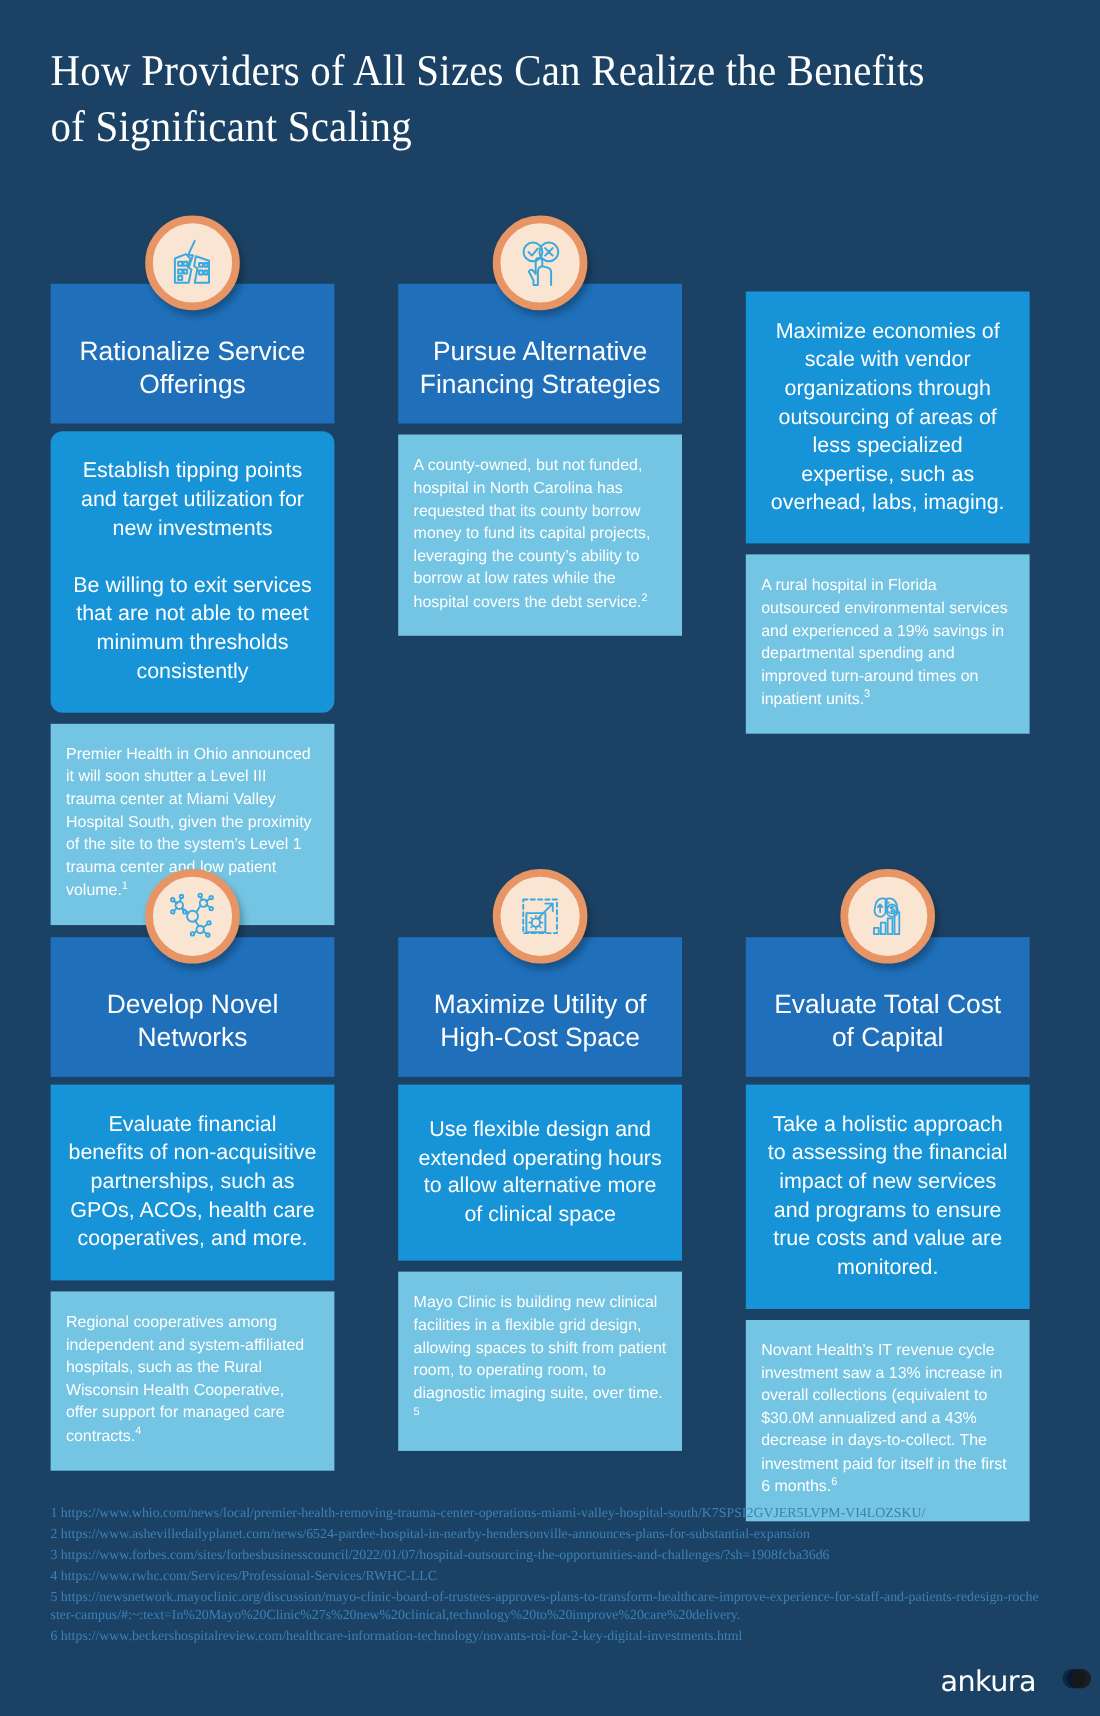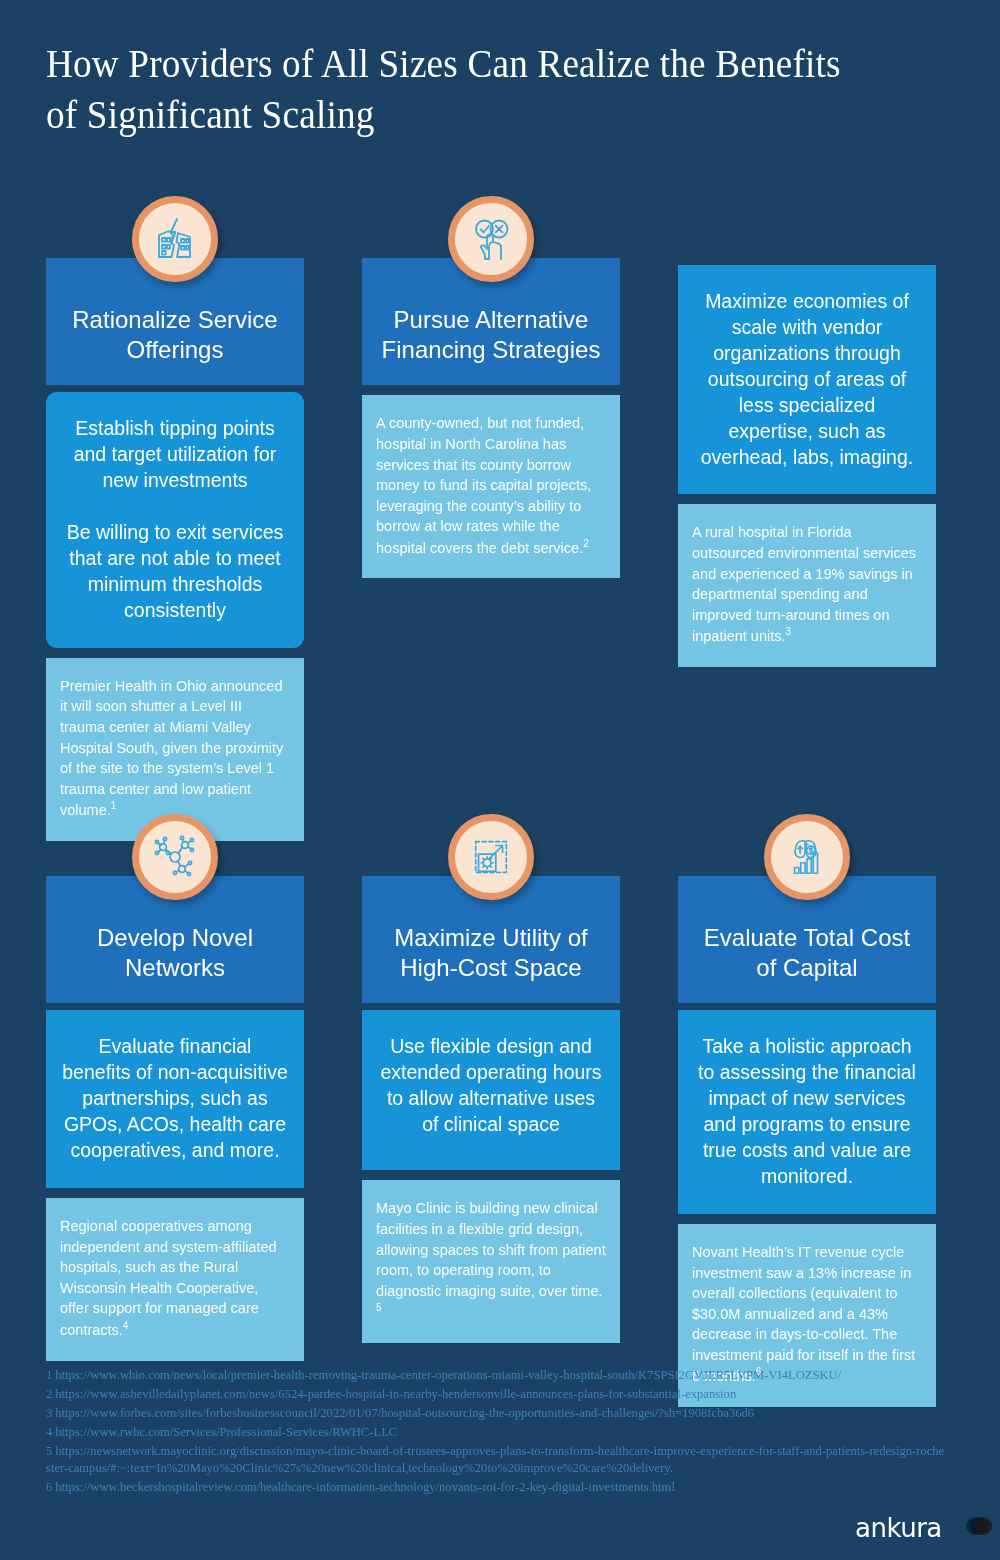--- a/index.html
+++ b/index.html
@@ -19,21 +19,21 @@
     transform:scaleX(.93); transform-origin:left top;
   }
 
   
   .grid { position:absolute; left:0; top:0; width:1000px; }
   .col { position:absolute; width:258px; }
   .col.c0 { left:46px; }
   .col.c1 { left:362px; }
   .col.c2 { left:678px; }
   .row0 { top:258px; }
-  .row1 { top:876px; }
+  .row1 { top:852px; }
 
   
   .badge {
     position:absolute; top:-62px; left:50%;
     width:86px; height:86px; margin-left:-43px;
     border-radius:50%;
     background:#fae4d2;
     border:7px solid #e79565;
     box-shadow:3px 5px 7px rgba(0,0,0,.28);
     display:flex; align-items:center; justify-content:center;
@@ -56,21 +56,21 @@
   }
   .card-body {
     background:#1793d8;
     margin-top:7px;
     padding:24px 16px;
     text-align:center;
     font-size:19.5px; line-height:1.33;
     min-height:218px;
     display:flex; align-items:flex-start; justify-content:center;
   }
-  .card-body.r1 { min-height:160px; }
+  .card-body.r1 { min-height:160px; align-items:center; }
   .card-body .btxt { width:100%; white-space:pre-line; }
 
   .card-note {
     background:#74c4e3;
     margin-top:10px;
     padding:18px 14px 20px 14px;
     font-size:14.5px; line-height:1.42;
     min-height:163px; color:#ffffff;
     text-align:left;
   }
@@ -146,21 +146,21 @@
           <path d="M13.5 14.2 L16.6 17.3 L21.8 11"></path>
           <circle cx="32" cy="14" r="8.5"></circle>
           <path d="M28.6 10.6 L35.4 17.4 M35.4 10.6 L28.6 17.4"></path>
           <path d="M22 44 L22 32 C22 29 24 27 26 27 L26 22.5 C26 20.5 24.5 19.5 23 19.5 C21.5 19.5 20 20.6 20 22.5 L20 34 L17.5 31 C16.3 29.8 14.4 30.2 13.8 31.8 L18 40 L18 44 Z"></path>
           <path d="M26 27 L31 28.3 C33 28.9 34 30.5 34 32.3 L34 44"></path>
         </svg>
       </div>
       <div class="htxt">Pursue Alternative
 Financing Strategies</div>
     </div>
-    <div class="card-note"><span>A county-owned, but not funded, hospital in North Carolina has services that its county borrow money to fund its capital projects, leveraging the county’s ability to borrow at low rates while the hospital covers the debt service.</span><sup>2</sup></div>
+    <div class="card-note"><span>A county-owned, but not funded, hospital in North Carolina has requested that its county borrow money to fund its capital projects, leveraging the county’s ability to borrow at low rates while the hospital covers the debt service.</span><sup>2</sup></div>
   </div>
 
   <div class="col c2 row0">
     <div class="card-body">
       <div class="btxt">Maximize economies of scale with vendor organizations through outsourcing of areas of less specialized expertise, such as overhead, labs, imaging.</div>
     </div>
     <div class="card-note"><span>A rural hospital in Florida outsourced environmental services and experienced a 19% savings in departmental spending and improved turn-around times on inpatient units.</span><sup>3</sup></div>
   </div>
 
   <div class="col c0 row1">
@@ -204,21 +204,21 @@
           <rect x="11" y="21" width="18" height="18"></rect>
           <path d="M22 26 L36 12 M29 12 L36 12 L36 19"></path>
           <circle cx="20" cy="30" r="4"></circle>
           <path d="M20 23.5 v2.2 M20 34.3 v2.2 M13.5 30 h2.2 M24.3 30 h2.2 M15.4 25.4 l1.6 1.6 M23 33 l1.6 1.6 M24.6 25.4 l-1.6 1.6 M17 33 l-1.6 1.6" stroke-width="1.5"></path>
         </svg>
       </div>
       <div class="htxt">Maximize Utility of
 High-Cost Space</div>
     </div>
     <div class="card-body r1">
-      <div class="btxt">Use flexible design and extended operating hours to allow alternative uses of clinical space</div>
+      <div class="btxt">Use flexible design and extended operating hours to allow alternative more of clinical space</div>
     </div>
     <div class="card-note"><span>Mayo Clinic is building new clinical facilities in a flexible grid design, allowing spaces to shift from patient room, to operating room, to diagnostic imaging suite, over time. </span><sup>5</sup></div>
   </div>
 
   <div class="col c2 row1">
     <div class="card-head">
       <div class="badge">
         <svg width="46" height="46" viewBox="0 0 48 48" fill="none" stroke="#3aa9e0" stroke-width="1.7" stroke-linejoin="round" stroke-linecap="round">
           <path d="M19 7 C14 7 12 13 11.5 18 C11 22 14 24.5 17 24.5 C20 24.5 22 22 22 18.5 L22 8 C22 7.4 21 7 19 7 Z"></path>
           <path d="M26 7 C31 7 33 13 33.5 18 C34 22 31 24.5 28 24.5 C25 24.5 23 22 23 18.5 L23 8 C23 7.4 24 7 26 7 Z"></path>

